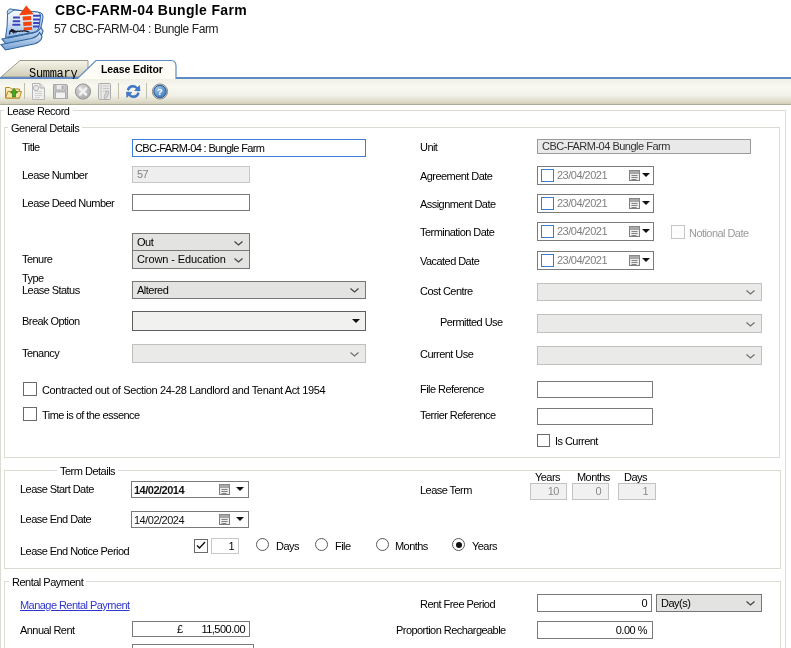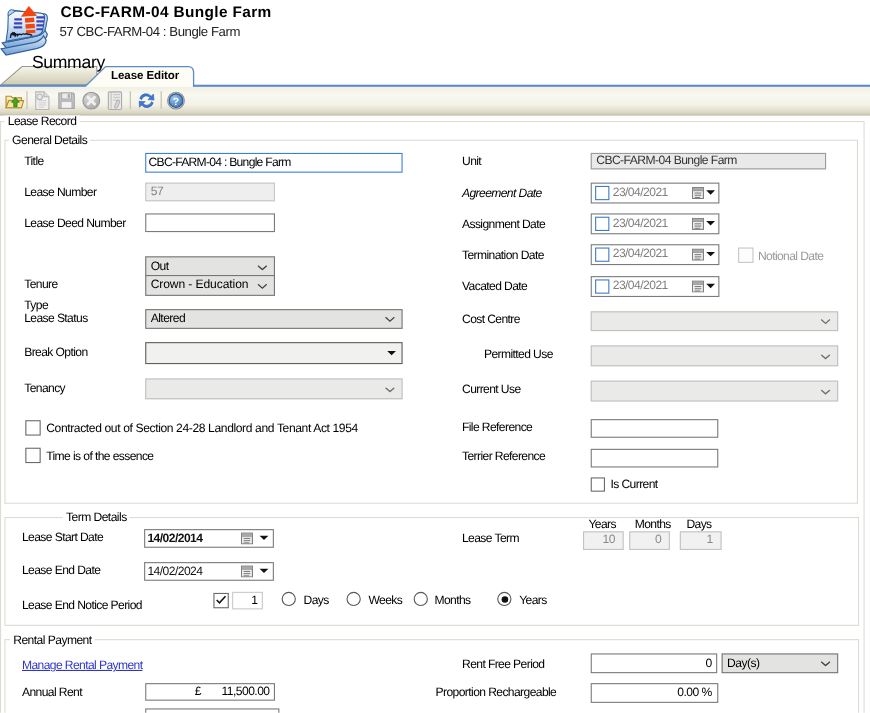--- a/index.html
+++ b/index.html
@@ -72,21 +72,21 @@
     <linearGradient id="tabg" x1="0" y1="0" x2="0" y2="1">
       <stop offset="0" stop-color="#f7f5ea"></stop>
         <stop offset="1" stop-color="#cfccb5"></stop>
     </linearGradient>
   </defs>
   <path d="M1,18 L20,1.5 L88,1.5 L88,18 Z" fill="url(#tabg)" stroke="#9c9a8a" stroke-width="1"></path>
   <rect x="0" y="18" width="791" height="2" fill="#5e8ac7"></rect>
   <path d="M77,20 L96,1.5 L171,1.5 Q176,1.5 176,7 L176,20 Z" fill="#fdfdf5"></path>
   <path d="M77,20 L96,1.5 L171,1.5 Q176,1.5 176,7 L176,20" fill="none" stroke="#5e8ac7" stroke-width="1.2"></path>
 </svg>
-<div class="lbl" style="left:29px;top:52px;font-size:16px;letter-spacing:-0.3px;">Summary</div>
+<div class="lbl" style="left:29px;top:68px;font-size:12px;letter-spacing:-0.3px;font-family:Liberation Mono, monospace;">Summary</div>
 <div class="lbl" style="left:101px;top:63px;font-size:10.5px;font-weight:bold;letter-spacing:-0.1px;">Lease Editor</div>
 
 <div class="abs" style="left:0;top:79px;width:791px;height:25px;background:linear-gradient(#f1f0e6,#f9f8f1 30%,#f3f2e8 65%,#e0ddcc 88%,#d0cdb8);border-bottom:1px solid #aeac98;"></div>
 <div class="abs" style="left:24px;top:83px;width:1px;height:16px;background:#c0bda9;"></div>
 <div class="abs" style="left:118px;top:83px;width:1px;height:16px;background:#c0bda9;"></div>
 <div class="abs" style="left:146px;top:83px;width:1px;height:16px;background:#c0bda9;"></div>
 <svg id="tbicons" class="abs" style="left:0;top:79px" width="791" height="25" viewBox="0 0 791 25">
   <defs>
     <linearGradient id="foldg" x1="0" y1="0" x2="0" y2="1">
       <stop offset="0" stop-color="#fdf6d8"></stop>
@@ -188,21 +188,21 @@
       <path d="M0.5 0.5 L4.5 4 L8.5 0.5" stroke="#6f6f6f" fill="none" stroke-width="1.2"></path>
     </svg>
   </div>
 
 <div class="chk" style="left:23px;top:382px;"></div>
 <div class="lbl" style="left:42px;top:384px;letter-spacing:-0.35px;">Contracted out of Section 24-28 Landlord and Tenant Act 1954</div>
 <div class="chk" style="left:23px;top:407px;"></div>
 <div class="lbl" style="left:42px;top:409px;">Time is of the essence</div>
 
 <div class="lbl" style="left:420px;top:141px;">Unit</div>
-<div class="lbl" style="left:420px;top:170px;font-style:italic;">Agreement Date</div>
+<div class="lbl" style="left:420px;top:170px;">Agreement Date</div>
 <div class="lbl" style="left:420px;top:198px;">Assignment Date</div>
 <div class="lbl" style="left:420px;top:226px;">Termination Date</div>
 <div class="lbl" style="left:420px;top:255px;">Vacated Date</div>
 <div class="lbl" style="left:420px;top:285px;">Cost Centre</div>
 <div class="lbl" style="left:420px;top:316px;padding-left:20px;">Permitted Use</div>
 <div class="lbl" style="left:420px;top:348px;">Current Use</div>
 <div class="lbl" style="left:420px;top:383px;">File Reference</div>
 <div class="lbl" style="left:420px;top:409px;">Terrier Reference</div>
 
 <div class="tb dis" style="left:537px;top:139px;width:208px;height:13px;line-height:13px;background:#e9e9e9;border-color:#9a9a9a;color:#333;">CBC-FARM-04 Bungle Farm</div>
@@ -296,21 +296,21 @@
 
 <div class="chk" style="left:194px;top:539px;"></div>
 <svg class="abs" style="left:196px;top:541px" width="10" height="9" viewBox="0 0 10 9">
     <path d="M1 4.5 L3.5 7 L9 1" stroke="#111" fill="none" stroke-width="1.4"></path>
   </svg>
 <div class="tb" style="left:211px;top:538px;width:22px;height:14px;line-height:14px;border-color:#c9c9c9;text-align:right;padding-left:0;padding-right:4px;">1</div>
 
 <div class="rad" style="left:256px;top:538px;"></div>
 <div class="lbl" style="left:276px;top:540px;">Days</div>
 <div class="rad" style="left:315px;top:538px;"></div>
-<div class="lbl" style="left:335px;top:540px;">Weeks</div>
+<div class="lbl" style="left:335px;top:540px;">File</div>
 <div class="rad" style="left:376px;top:538px;"></div>
 <div class="lbl" style="left:395px;top:540px;">Months</div>
 <div class="rad" style="left:452px;top:538px;">
     <div class="dot"></div>
   </div>
 <div class="lbl" style="left:472px;top:540px;">Years</div>
 
 <div class="lbl" style="left:420px;top:484px;">Lease Term</div>
 <div class="lbl" style="left:535px;top:471px;">Years</div>
 <div class="lbl" style="left:577px;top:471px;">Months</div>

